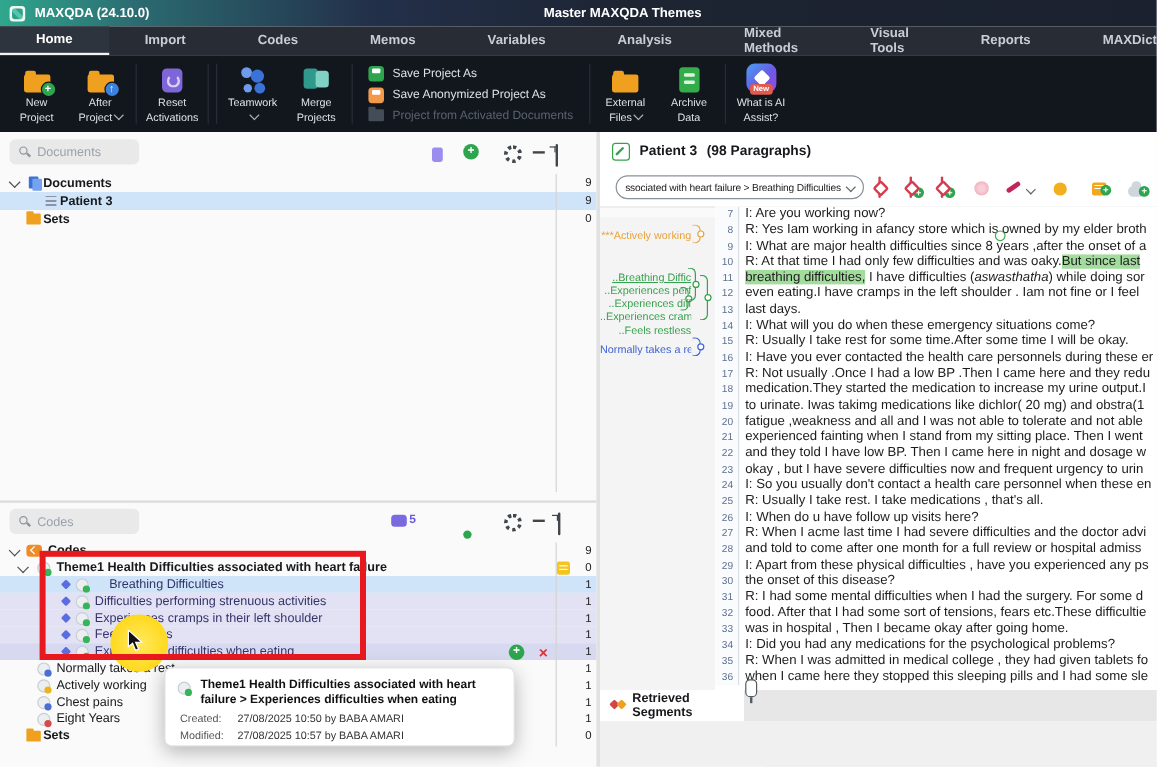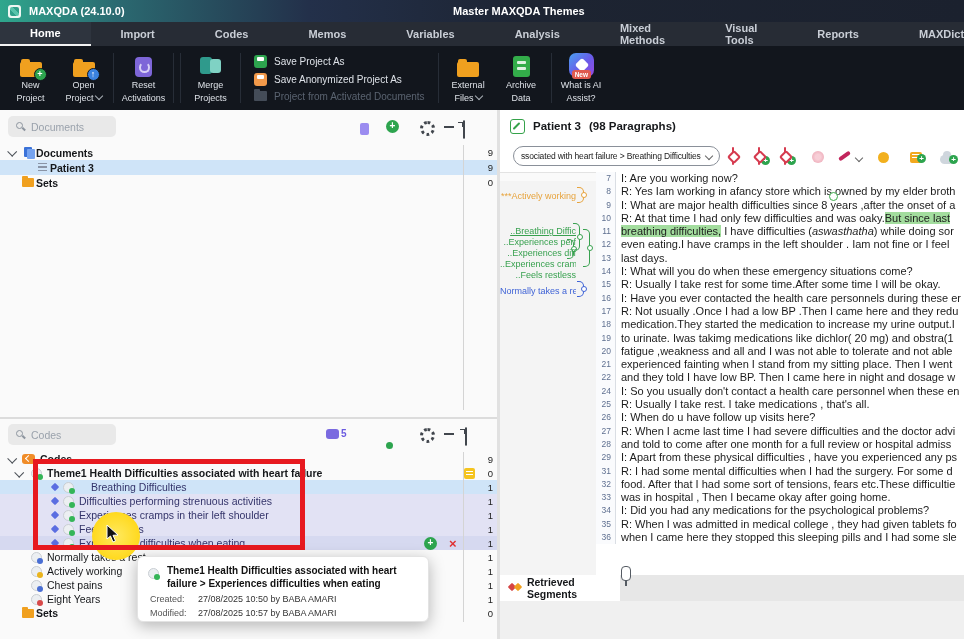--- a/index.html
+++ b/index.html
@@ -206,33 +206,40 @@
       </span>
     <span>New</span>
     <span>Project</span>
   </div>
   <div class="rbtn">
     <span class="ictr">
         <span class="ic ic-folder">
           <span class="bdg bdg-b">↑</span>
         </span>
       </span>
-    <span>Open</span>
+    <span>After</span>
     <span><span>Project</span><span class="chev-mini"></span></span>
   </div>
   <div class="rdiv"></div>
   <div class="rbtn">
     <span class="ictr">
         <span class="ic ic-reset"></span>
       </span>
     <span>Reset</span>
     <span>Activations</span>
   </div>
   <div class="rdiv"></div>
   <div class="rdiv"></div>
+  <div class="rbtn">
+    <span class="ictr">
+        <span class="ic ic-team"></span>
+      </span>
+    <span>Teamwork</span>
+    <span><span class="chev-mini"></span></span>
+  </div>
   <div class="rbtn">
     <span class="ictr">
         <span class="ic ic-merge"></span>
       </span>
     <span>Merge</span>
     <span>Projects</span>
   </div>
   <div class="rdiv"></div>
   <div class="rstack">
     <div class="srow">
@@ -502,20 +509,24 @@
     </div>
     <div class="dline">
       <span class="lnum">21</span>
       <span class="ltxt"><span>experienced fainting when I stand from my sitting place. Then I went</span></span>
     </div>
     <div class="dline">
       <span class="lnum">22</span>
       <span class="ltxt"><span>and they told I have low BP. Then I came here in night and dosage w</span></span>
     </div>
     <div class="dline">
+      <span class="lnum">23</span>
+      <span class="ltxt"><span>okay , but I have severe difficulties now and frequent urgency to urin</span></span>
+    </div>
+    <div class="dline">
       <span class="lnum">24</span>
       <span class="ltxt"><span>I: So you usually don't contact a health care personnel when these en</span></span>
     </div>
     <div class="dline">
       <span class="lnum">25</span>
       <span class="ltxt"><span>R: Usually I take rest. I take medications , that's all.</span></span>
     </div>
     <div class="dline">
       <span class="lnum">26</span>
       <span class="ltxt"><span>I: When do u have follow up visits here?</span></span>
@@ -524,20 +535,24 @@
       <span class="lnum">27</span>
       <span class="ltxt"><span>R: When I acme last time I had severe difficulties and the doctor advi</span></span>
     </div>
     <div class="dline">
       <span class="lnum">28</span>
       <span class="ltxt"><span>and told to come after one month for a full review or hospital admiss</span></span>
     </div>
     <div class="dline">
       <span class="lnum">29</span>
       <span class="ltxt"><span>I: Apart from these physical difficulties , have you experienced any ps</span></span>
+    </div>
+    <div class="dline">
+      <span class="lnum">30</span>
+      <span class="ltxt"><span>the onset of this disease?</span></span>
     </div>
     <div class="dline">
       <span class="lnum">31</span>
       <span class="ltxt"><span>R: I had some mental difficulties when I had the surgery. For some d</span></span>
     </div>
     <div class="dline">
       <span class="lnum">32</span>
       <span class="ltxt"><span>food. After that I had some sort of tensions, fears etc.These difficultie</span></span>
     </div>
     <div class="dline">

